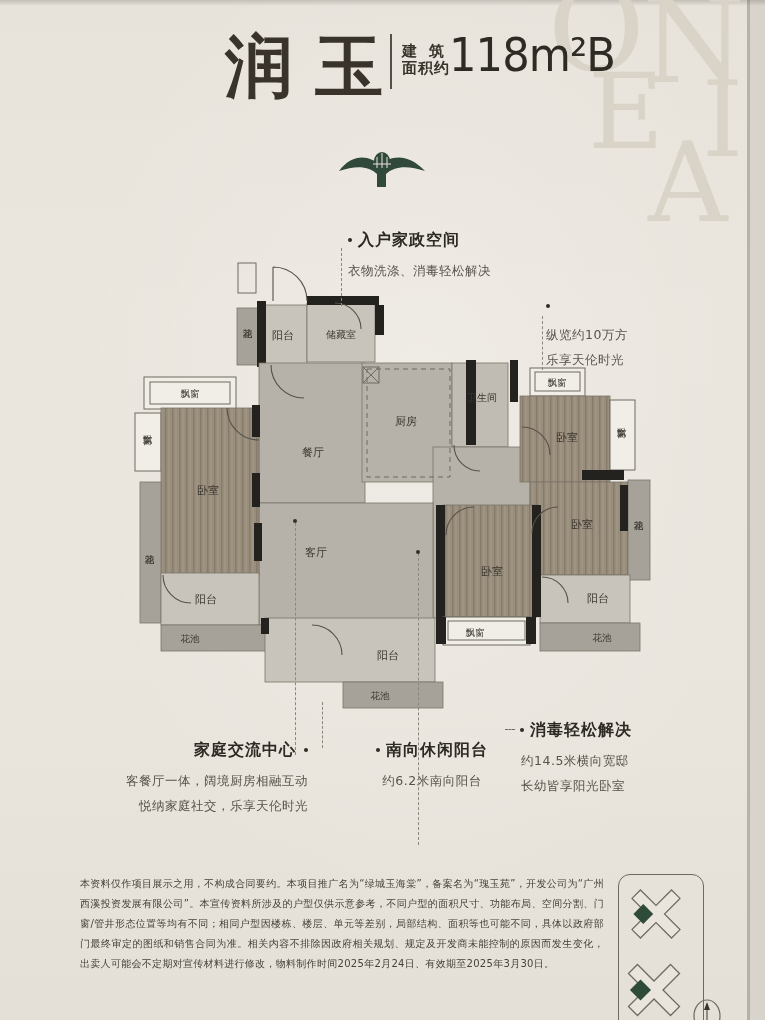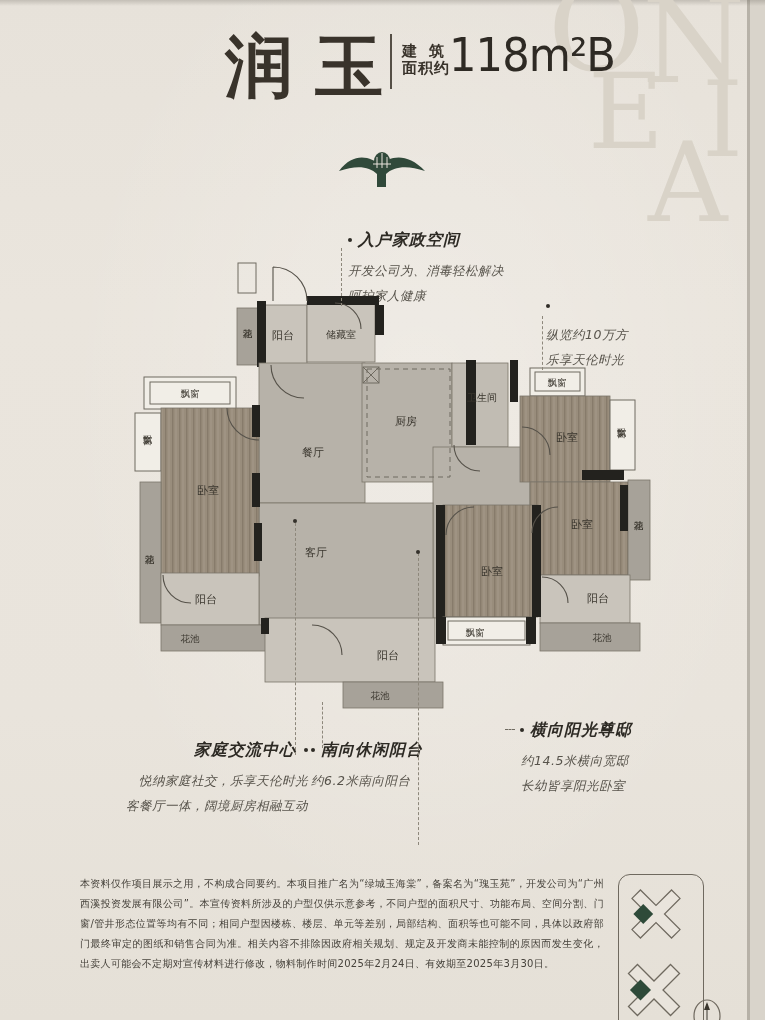--- a/index.html
+++ b/index.html
@@ -26,21 +26,21 @@
   .area-prefix{position:absolute;left:402px;top:43px;font-size:15px;color:#39332b;line-height:17px;font-weight:700;}
   .area-l1{letter-spacing:12px;display:block;}
   .area-l2{letter-spacing:1px;display:block;}
   .area-value{position:absolute;left:449px;top:28px;font-size:46px;font-weight:500;color:#2e2a24;
               transform:scaleX(.94);transform-origin:left;letter-spacing:-1px;}
 
   
   .logo{position:absolute;left:336px;top:137px;width:92px;height:54px;}
 
   
-  .ann{position:absolute;font-style:italic;}
+  .ann{position:absolute;}
   .ann-title{font-size:16px;font-weight:700;color:#2d2a24;letter-spacing:1px;margin-bottom:7px;}
   .ann-line{font-size:12.5px;color:#57534b;letter-spacing:.5px;line-height:25px;}
   .ann.right{text-align:right;}
   .bullet{display:inline-block;width:4px;height:4px;background:#2f2c26;border-radius:50%;vertical-align:middle;margin:0 6px 2px 0;}
   .bullet.after{margin:0 0 2px 8px;}
   .dash-lead{display:inline-block;width:10px;height:0;border-top:1.5px dashed #6f6a60;vertical-align:middle;margin:0 5px 3px 0;}
 
   
   .dashv{position:absolute;width:0;border-left:1.5px dashed #8d877b;z-index:5;}
   .ldot{position:absolute;width:4px;height:4px;background:#34312b;border-radius:50%;z-index:6;}
@@ -96,22 +96,21 @@
 
   <svg class="logo" viewBox="0 0 92 54">
     <path fill="#30493a" d="M3,34 C18,14 35,20 44,28 C53,20 70,14 89,34 C72,28 58,29 50,37 L50,50 L41,50 L41,37 C33,29 20,28 3,34 Z"></path>
     <path fill="#30493a" d="M38,24 a8,9 0 0 1 16,0 l0,8 l-16,0 z"></path>
     <path fill="none" stroke="#e9e4dc" stroke-width="1" d="M41,20 L41,31 M46,16 L46,31 M51,20 L51,31 M37,27 L55,27"></path>
   </svg>
 
   <div class="dashv" style="left:341px;top:248px;height:58px;"></div>
   <div class="ann" style="left:348px;top:230px;">
     <div class="ann-title"><span class="bullet"></span><span>入户家政空间</span></div>
-    <div class="ann-line">开发公司为、消毒轻松解决</div>
-    <div class="ann-line">呵护家人健康</div>
+    <div class="ann-line">衣物洗涤、消毒轻松解决</div>
   </div>
 
   <div class="dashv" style="left:542px;top:316px;height:54px;"></div>
   <div class="ann" style="left:546px;top:296px;">
     <div class="ann-title"><span class="bullet"></span></div>
     <div class="ann-line">纵览约10万方</div>
     <div class="ann-line">乐享天伦时光</div>
   </div>
 
   <svg class="plan" width="560" height="475" viewBox="0 0 560 475">
@@ -215,31 +214,31 @@
   </svg>
 
   <div class="ldot" style="left:293px;top:519px;"></div>
   <div class="dashv" style="left:295px;top:523px;height:232px;"></div>
   <div class="ldot" style="left:416px;top:550px;"></div>
   <div class="dashv" style="left:418px;top:553px;height:292px;"></div>
   <div class="dashv" style="left:322px;top:702px;height:46px;"></div>
 
   <div class="ann right" style="left:86px;top:740px;width:222px;">
     <div class="ann-title"><span>家庭交流中心</span><span class="bullet after"></span></div>
+    <div class="ann-line">客餐厅一体，阔境厨房相融互动</div>
     <div class="ann-line">悦纳家庭社交，乐享天伦时光</div>
-    <div class="ann-line">客餐厅一体，阔境厨房相融互动</div>
-  </div>
-
-  <div class="ann" style="left:311px;top:740px;width:200px;">
+  </div>
+
+  <div class="ann" style="left:332px;top:740px;width:200px;text-align:center;">
     <div class="ann-title"><span class="bullet"></span><span>南向休闲阳台</span></div>
     <div class="ann-line">约6.2米南向阳台</div>
   </div>
 
   <div class="ann" style="left:505px;top:720px;width:210px;">
-    <div class="ann-title"><span class="dash-lead"></span><span class="bullet"></span><span>横向阳光尊邸</span></div>
+    <div class="ann-title"><span class="dash-lead"></span><span class="bullet"></span><span>消毒轻松解决</span></div>
     <div style="padding-left:16px;">
       <div class="ann-line">约14.5米横向宽邸</div>
       <div class="ann-line">长幼皆享阳光卧室</div>
     </div>
   </div>
 
   <div class="disclaimer">本资料仅作项目展示之用，不构成合同要约。本项目推广名为“绿城玉海棠”，备案名为“瑰玉苑”，开发公司为“广州西溪投资发展有限公司”。本宣传资料所涉及的户型仅供示意参考，不同户型的面积尺寸、功能布局、空间分割、门窗/管井形态位置等均有不同；相同户型因楼栋、楼层、单元等差别，局部结构、面积等也可能不同，具体以政府部门最终审定的图纸和销售合同为准。相关内容不排除因政府相关规划、规定及开发商未能控制的原因而发生变化，出卖人可能会不定期对宣传材料进行修改，物料制作时间2025年2月24日、有效期至2025年3月30日。</div>
 
   <div class="keyplan">
     <div class="keyrect"></div>

